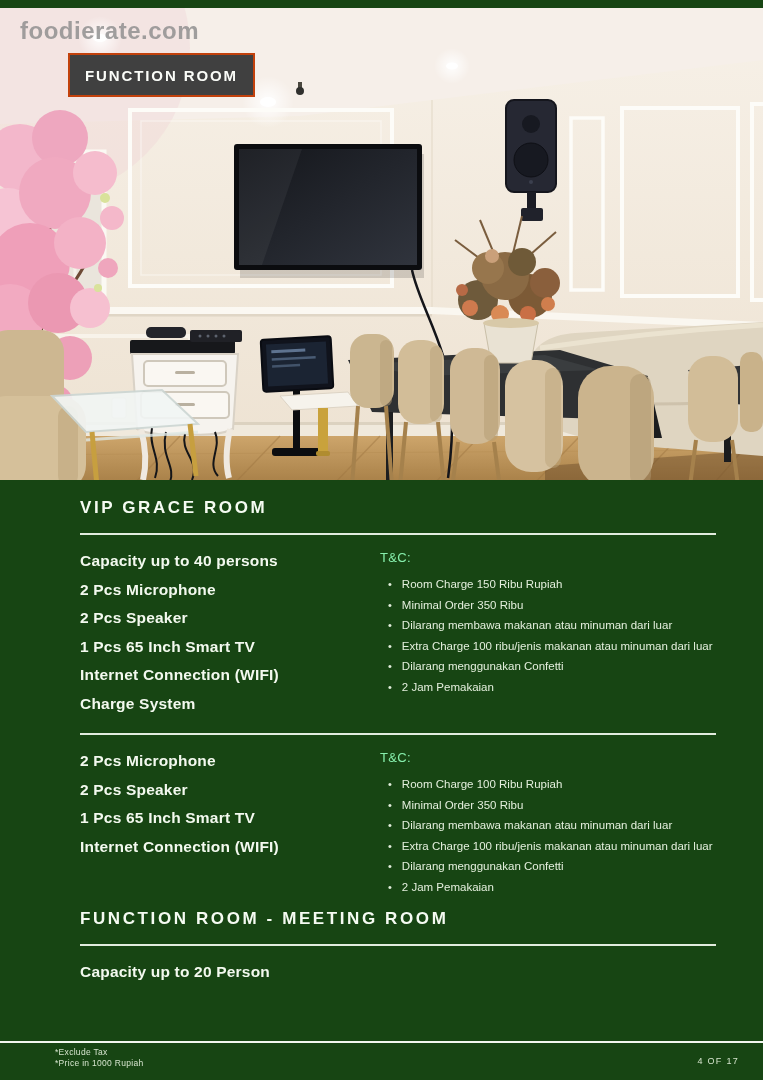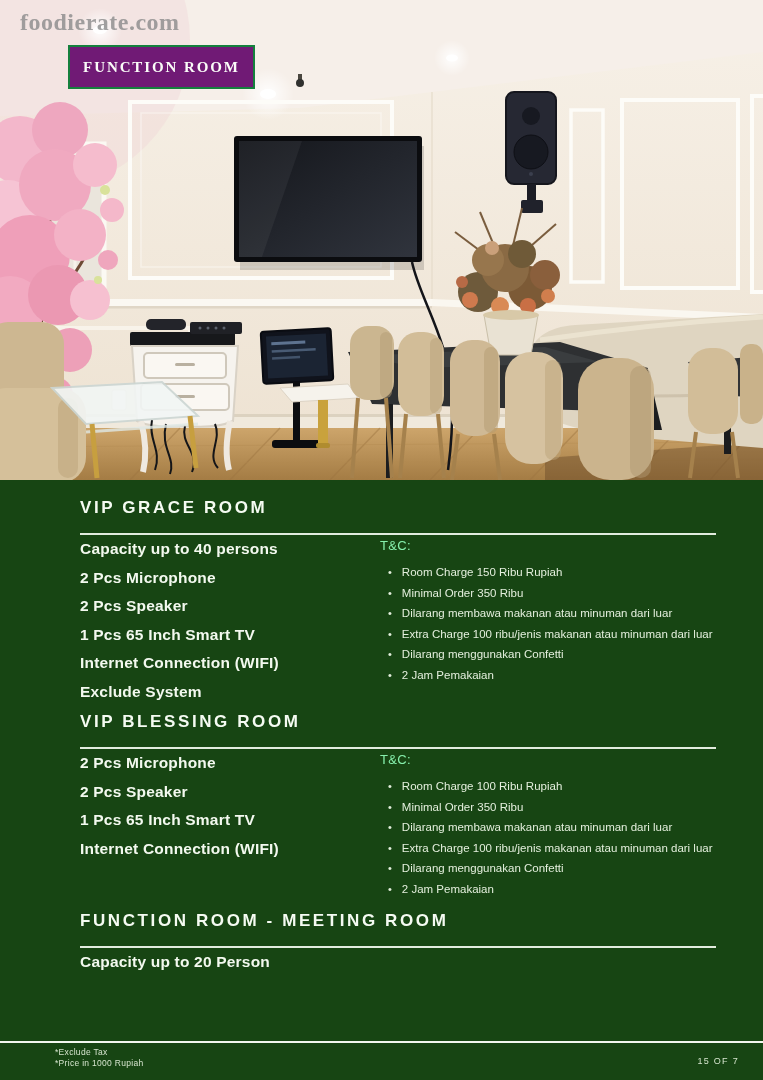--- a/index.html
+++ b/index.html
@@ -1,33 +1,33 @@
 <!DOCTYPE html>
 <html><head>
 <meta charset="utf-8">
 <style>
   html,body{margin:0;padding:0;}
   body{width:763px;height:1080px;font-family:"Liberation Sans",sans-serif;}
   .page{position:relative;width:763px;height:1080px;background:#174513;overflow:hidden;}
 
   
-  .photo-area{position:absolute;top:0;left:0;width:763px;height:380px;background:#efe5d5;font-family:Liberation Serif, serif;}
+  .photo-area{position:absolute;top:8px;left:0;width:763px;height:380px;background:#efe5d5;}
   .photo-area svg{display:block;}
   .watermark{position:absolute;top:9px;left:20px;font-size:24px;font-weight:700;
     color:#8d8d8d;opacity:.82;letter-spacing:.5px;}
-  .badge{position:absolute;top:45px;left:68px;width:187px;height:44px;background:#701a75;
-    border:2px solid #15803d;box-sizing:border-box;display:flex;align-items:center;
+  .badge{position:absolute;top:45px;left:68px;width:187px;height:44px;background:#404040;
+    border:2px solid #c2410c;box-sizing:border-box;display:flex;align-items:center;
     justify-content:center;color:#fafcf8;font-weight:700;font-size:15px;letter-spacing:1.9px;}
 
   
   .content{position:absolute;top:480px;left:0;right:0;bottom:0;background:#174513;
     padding:18px 47px 0 80px;box-sizing:border-box;color:#f2f8ee;}
   .room-title{margin:0;font-size:17px;font-weight:700;letter-spacing:2.6px;color:#f5fbf2;}
   .rule{height:2px;background:#edf4e9;opacity:.95;margin-top:15px;}
-  .cols{display:flex;}
+  .cols{display:flex;margin-top:12px;}
   .features{list-style:none;margin:0;padding:0;width:300px;font-size:15.5px;font-weight:700;
     line-height:28.5px;letter-spacing:.2px;color:#f3f9ef;}
   .tnc{flex:1;padding-top:3px;}
   .tnc-label{font-size:13px;margin-bottom:9px;letter-spacing:.3px;color:#86efac;}
   .tnc-list{list-style:none;margin:0;padding:0 0 0 8px;font-size:11.5px;line-height:20.5px;color:#e4efdd;}
   .tnc-item{display:flex;gap:10px;}
   .dot{font-size:11px;}
   .room-section + .room-section{margin-top:6px;}
   .room-section.meeting{margin-top:12px;}
 
@@ -287,21 +287,21 @@
       <h2 class="room-title">VIP GRACE ROOM</h2>
       <div class="rule"></div>
       <div class="cols">
         <ul class="features">
 
         <li class="feature">Capacity up to 40 persons</li>
             <li class="feature">2 Pcs Microphone</li>
             <li class="feature">2 Pcs Speaker</li>
             <li class="feature">1 Pcs 65 Inch Smart TV</li>
             <li class="feature">Internet Connection (WIFI)</li>
-            <li class="feature">Exclude System</li>
+            <li class="feature">Charge System</li>
           </ul>
         <div class="tnc">
           <div class="tnc-label">T&amp;C:</div>
           <ul class="tnc-list">
 
           <li class="tnc-item">
                 <span class="dot">•</span>
                 <span class="tnc-text">Room Charge 150 Ribu Rupiah</span>
               </li>
               <li class="tnc-item">
@@ -323,21 +323,20 @@
               <li class="tnc-item">
                 <span class="dot">•</span>
                 <span class="tnc-text">2 Jam Pemakaian</span>
               </li>
             </ul>
         </div>
       </div>
     </section>
 
     <section class="room-section">
-      <h2 class="room-title">VIP BLESSING ROOM</h2>
       <div class="rule"></div>
       <div class="cols">
         <ul class="features">
 
             <li class="feature">2 Pcs Microphone</li>
             <li class="feature">2 Pcs Speaker</li>
             <li class="feature">1 Pcs 65 Inch Smart TV</li>
             <li class="feature">Internet Connection (WIFI)</li>
           </ul>
         <div class="tnc">
@@ -384,15 +383,15 @@
       </div>
     </section>
 
   </div>
 
   <div class="footer-line"></div>
   <div class="footer-notes">
     <div>*Exclude Tax</div>
     <div>*Price in 1000 Rupiah</div>
   </div>
-  <div class="page-number">15 OF 7</div>
+  <div class="page-number">4 OF 17</div>
 
 </div>
 
 </body></html>

